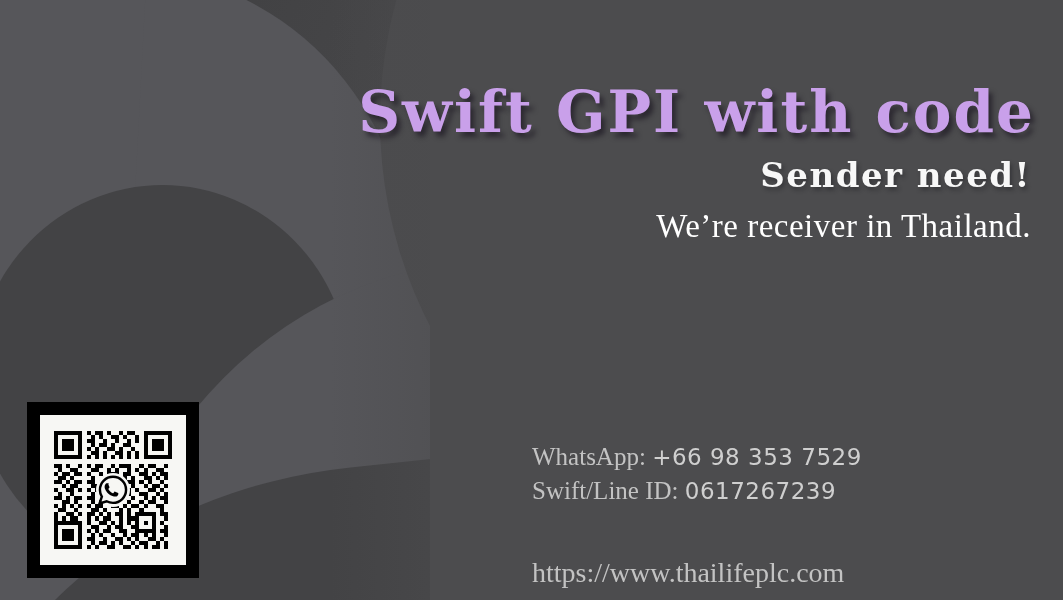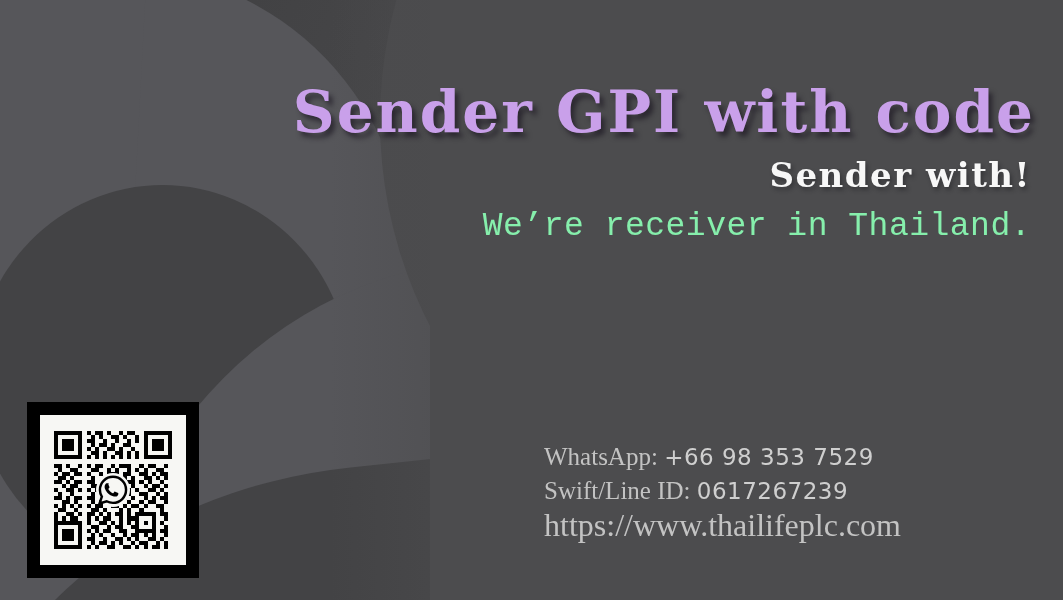--- a/index.html
+++ b/index.html
@@ -119,50 +119,50 @@
     color:#f7f7f7;
     text-shadow: 2px 3px 4px rgba(25,25,28,0.45);
     white-space:nowrap;
   }
 
   .tagline {
     position:absolute;
     left:0; right:32px;
     top:208px;
     text-align:right;
-    font-family:Liberation Mono, monospace;
+    font-family:Liberation Serif, serif;
     font-weight:400;
     font-size:33px;
-    color:#86efac;
+    color:#ffffff;
     letter-spacing:0.5px;
     white-space:nowrap;
   }
 
   
   .contact {
     position:absolute;
-    left:544px;
+    left:532px;
     top:440px;
     font-family:"Liberation Serif", serif;
     color:#c3c3c3;
   }
   .contact-line {
     font-size:25px;
     line-height:34px;
     white-space:nowrap;
     color:#c3c3c3;
   }
   .contact-line .label { color:#c3c3c3; }
   .contact-line .value {
     font-family:"DejaVu Sans", sans-serif;
     font-size:23px;
     letter-spacing:0.5px;
     color:#cfcfcf;
   }
-  .contact-line.small { font-size:32px; }
+  .contact-line.small { font-size:28px;margin-top:48px; }
 
   
   .qr-frame {
     position:absolute;
     left:27px; top:402px;
     width:172px; height:176px;
     background:#000;
     padding:13px;
   }
   .qr-quiet {
@@ -198,23 +198,23 @@
     <div class="wm-bowl"></div>
     <div class="wm-stem"></div>
     <div class="wm-counter"></div>
     <div class="wm-leg"></div>
     <div class="wm-leg-cut"></div>
     <div class="wm-mask-tr"></div>
     <div class="wm-right-flat"></div>
     <div class="wm-right-soft"></div>
   </div>
 
-  <div class="headline">Sender GPI with code</div>
-
-  <div class="subhead">Sender with!</div>
+  <div class="headline">Swift GPI with code</div>
+
+  <div class="subhead">Sender need!</div>
 
   <div class="tagline">We’re receiver in Thailand.</div>
 
   <div class="contact">
 
     <div class="contact-line">
       <span class="label">WhatsApp:</span>
       <span class="value">+66 98 353 7529</span>
     </div>
 

